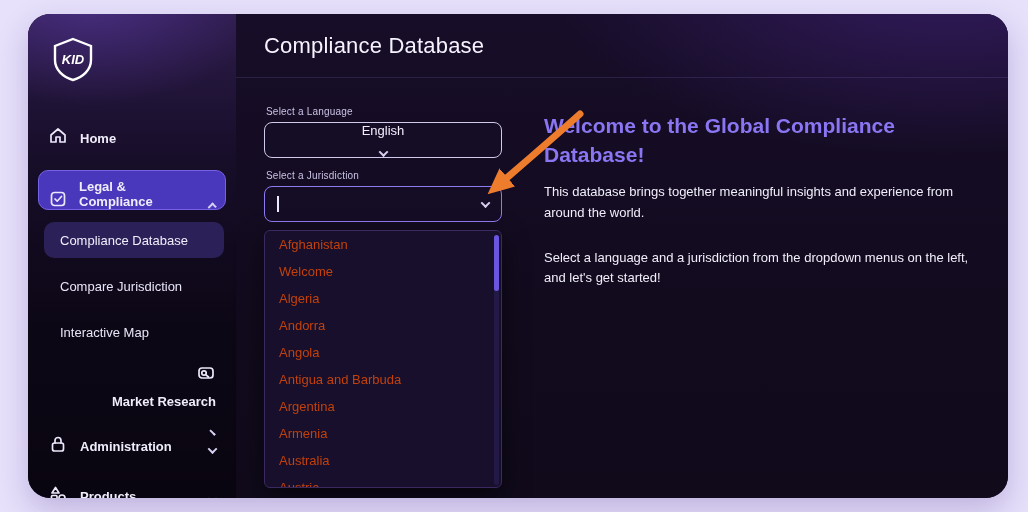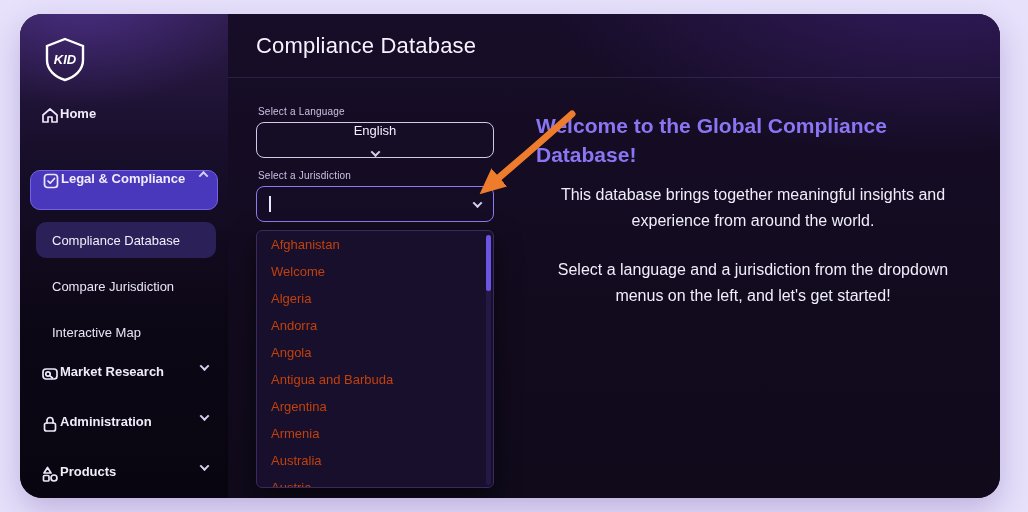--- a/index.html
+++ b/index.html
@@ -4,55 +4,55 @@
 <style>
   * { box-sizing: border-box; margin: 0; padding: 0; }
   html,body { width:1028px; height:512px; }
   body {
     font-family: "Liberation Sans", sans-serif;
     background: #e7e1fb;
     position: relative;
     overflow: hidden;
   }
   .window {
-    position: absolute; left:20px; top:14px; width:980px; height:484px;
+    position: absolute; left:28px; top:14px; width:980px; height:484px;
     border-radius: 22px; overflow: hidden; display:flex;
     background:#120b1e;
     box-shadow: 0 12px 30px rgba(70,45,140,0.25);
   }
   
   .sidebar {
     width:208px; flex-shrink:0; position:relative;
     background:
       radial-gradient(260px 160px at 30% -20px, rgba(110,70,200,0.45), rgba(110,70,200,0) 70%),
       linear-gradient(180deg,#2c1b49 0%, #170e29 30%, #0c0715 65%, #090510 100%);
     color:#eceafb;
   }
   .logo-wrap { padding:22px 0 0 22px; height:78px; }
   .logo { width:46px; height:46px; cursor:pointer; }
   .nav { padding-top:14px; }
   .nav-item {
-    display:flex; align-items:flex-start; 
+    display:flex; align-items:flex-end; gap:12px;
     height:40px; margin:0 10px; padding:0 10px;
     font-size:13px; font-weight:bold; color:#f0edfb;
     border-radius:10px; cursor:pointer;
   }
   .nav-item .icon { width:20px; height:20px; display:flex; align-items:center; justify-content:center; }
   .nav-item .grow { flex:1; }
   .nav-item.active {
     background:#4a38bc; border:1px solid #7561e4; margin-top:24px;
   }
   .sub-list { margin-top:12px; }
   .sub-item {
     display:flex; align-items:center;
     height:36px; margin:0 12px 10px 16px; padding:0 16px;
     font-size:13px; color:#e9e5f8; border-radius:10px; cursor:pointer;
   }
   .sub-item.active { background:#2b2158; color:#f2effd; }
-  .group-gap { margin-top:14px; }
+  .group-gap { margin-top:14px;flex-direction:column; }
   .chev { width:7px; height:7px; border-right:2px solid #d6d0f0; border-bottom:2px solid #d6d0f0; }
   .chev.down { transform: rotate(45deg) translate(-1px,-1px); }
   .chev.up   { transform: rotate(-135deg) translate(-1px,-1px); }
   
   .main {
     flex:1; position:relative; color:#f1eefb;
     background:
       radial-gradient(620px 280px at 92% -40px, rgba(85,45,160,0.45), rgba(85,45,160,0) 65%),
       linear-gradient(180deg,#170d28 0%, #120b1e 60%, #100a1b 100%);
   }
@@ -89,21 +89,21 @@
   .scroll-thumb {
     position:absolute; top:0; left:0; width:5px; height:56px;
     background:#6a55e0; border-radius:3px; cursor:grab;
   }
   
   .welcome { padding-top:10px; }
   .welcome-heading {
     font-size:21px; font-weight:bold; color:#8a76f2;
     max-width:430px; line-height:1.38; margin-bottom:12px;
   }
-  .welcome p { font-size:16px; color:#f1eefb; max-width:474px; line-height:1.6;text-align:center; }
+  .welcome p { font-size:13px; color:#f1eefb; max-width:474px; line-height:1.6; }
   .welcome p + p { margin-top:24px; }
   .annotation-svg { position:absolute; left:0; top:0; pointer-events:none; z-index:6; }
   svg.ic { stroke:#ece8fb; stroke-width:1.7; fill:none; stroke-linecap:round; stroke-linejoin:round; }
 </style>
 </head>
 <body>
 
 <div class="window">
 
   <aside class="sidebar">

